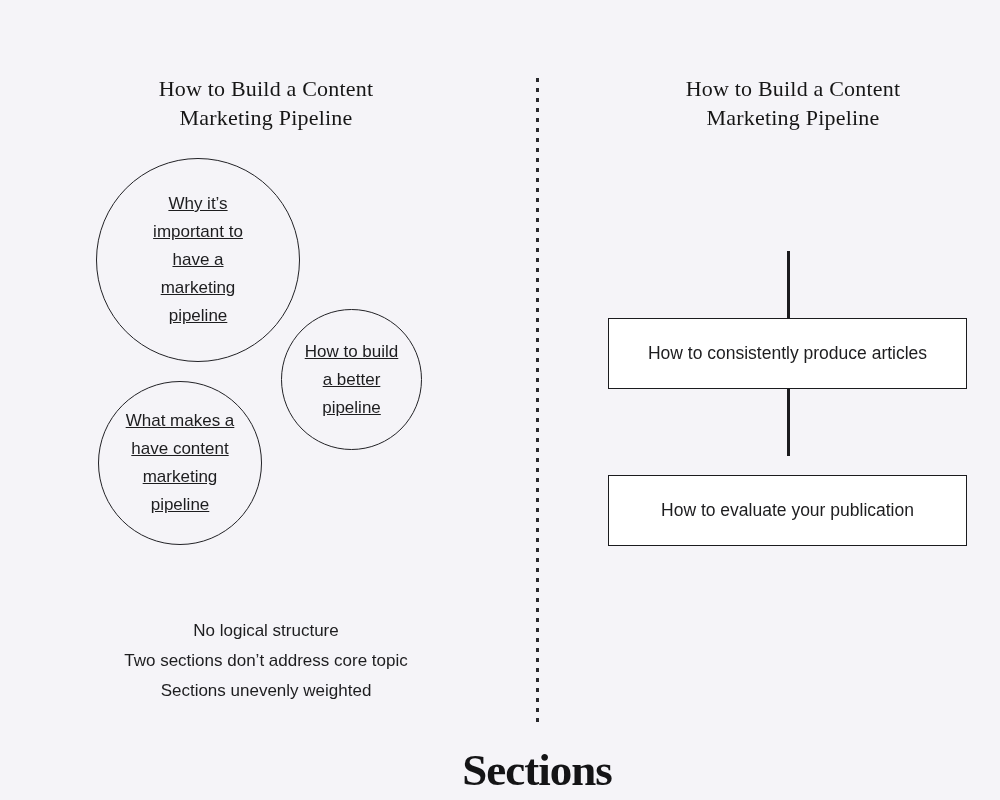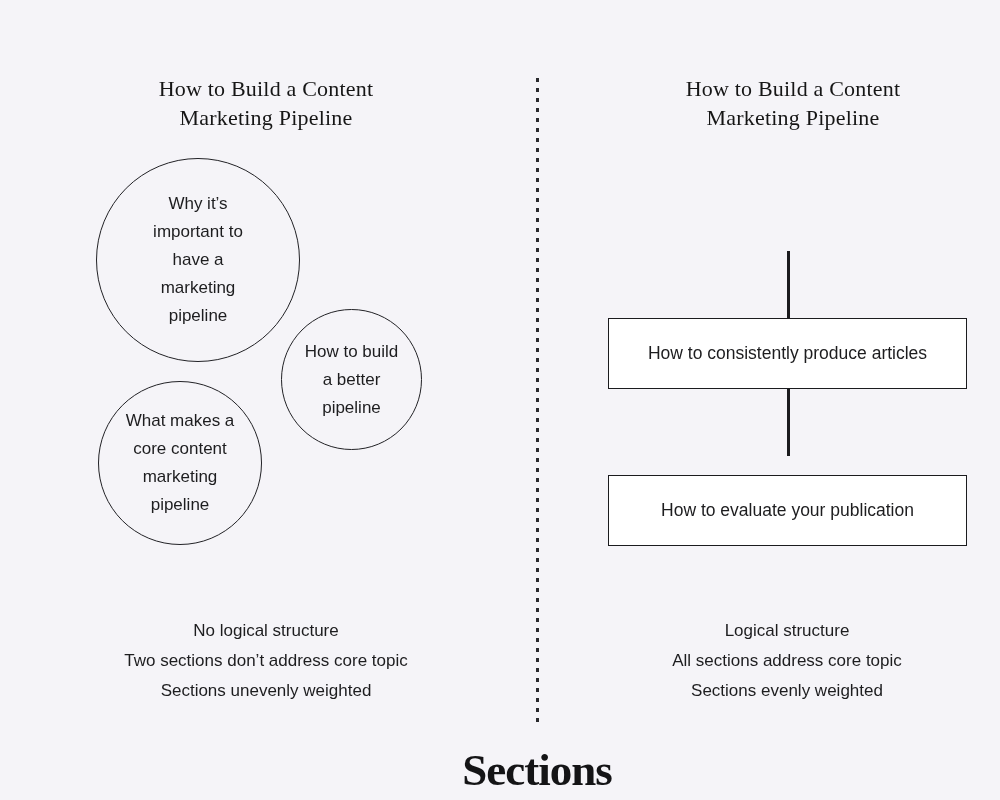--- a/index.html
+++ b/index.html
@@ -46,20 +46,21 @@
     border: 1.5px solid #222226;
     border-radius: 50%;
     display: flex;
     align-items: center;
     justify-content: center;
     text-align: center;
     font-size: 17px;
     line-height: 28px;
     white-space: pre-line;
     background: transparent;
+    text-decoration: underline;
   }
   .circle.c1 { left: 48px;  top: 110px; width: 204px; height: 204px; }
   .circle.c2 { left: 233px; top: 261px; width: 141px; height: 141px; }
   .circle.c3 { left: 50px;  top: 333px; width: 164px; height: 164px; }
 
   .flow-box {
     position: absolute;
     left: 560px;
     width: 359px;
     height: 70px;
@@ -133,21 +134,21 @@
   </div>
 
   <div class="circle c2">
     <span>How to build
 a better
 pipeline</span>
   </div>
 
   <div class="circle c3">
     <span>What makes a
-core content
+have content
 marketing
 pipeline</span>
   </div>
 
 
   <div class="connector k1"></div>
 
   <div class="flow-box b2">
     <span>How to consistently produce articles</span>
   </div>
@@ -155,19 +156,16 @@
   <div class="connector k2"></div>
 
   <div class="flow-box b3">
     <span>How to evaluate your publication</span>
   </div>
 
   <div class="notes left-n">No logical structure
 Two sections don’t address core topic
 Sections unevenly weighted</div>
 
-  <div class="notes right-n">Logical structure
-All sections address core topic
-Sections evenly weighted</div>
 
   <div class="logo">Sections</div>
 
 </div>
 
 </body></html>

